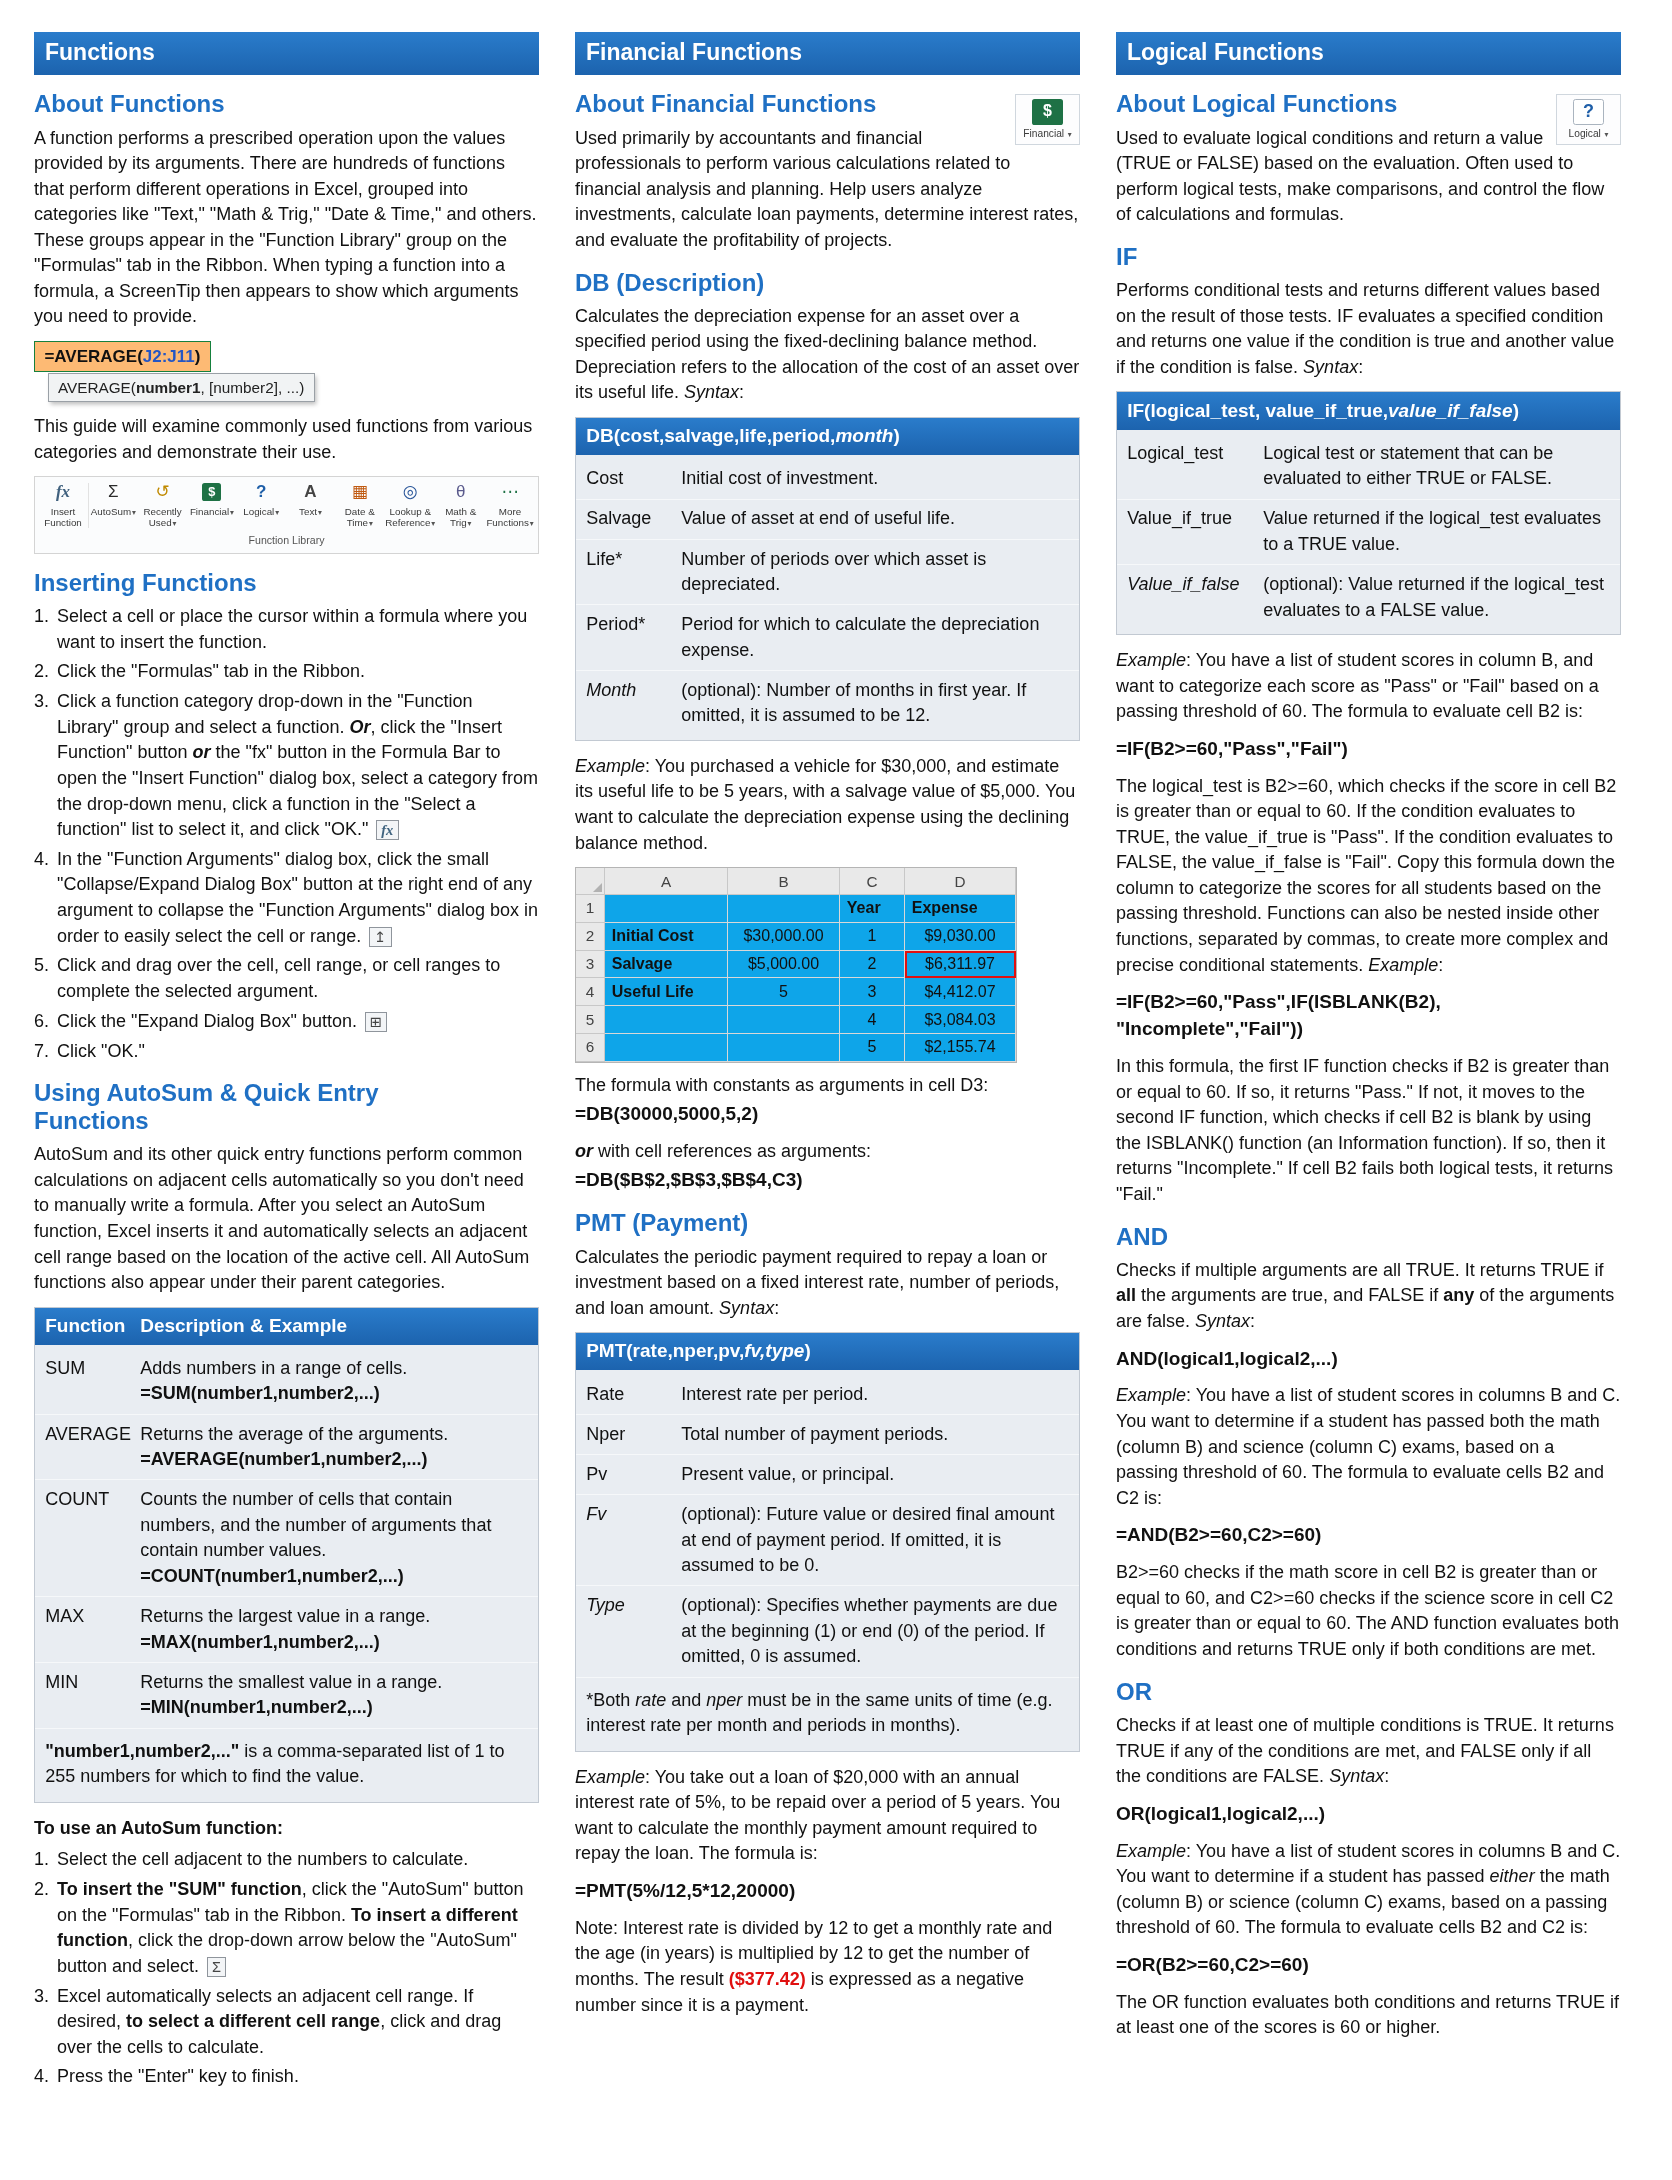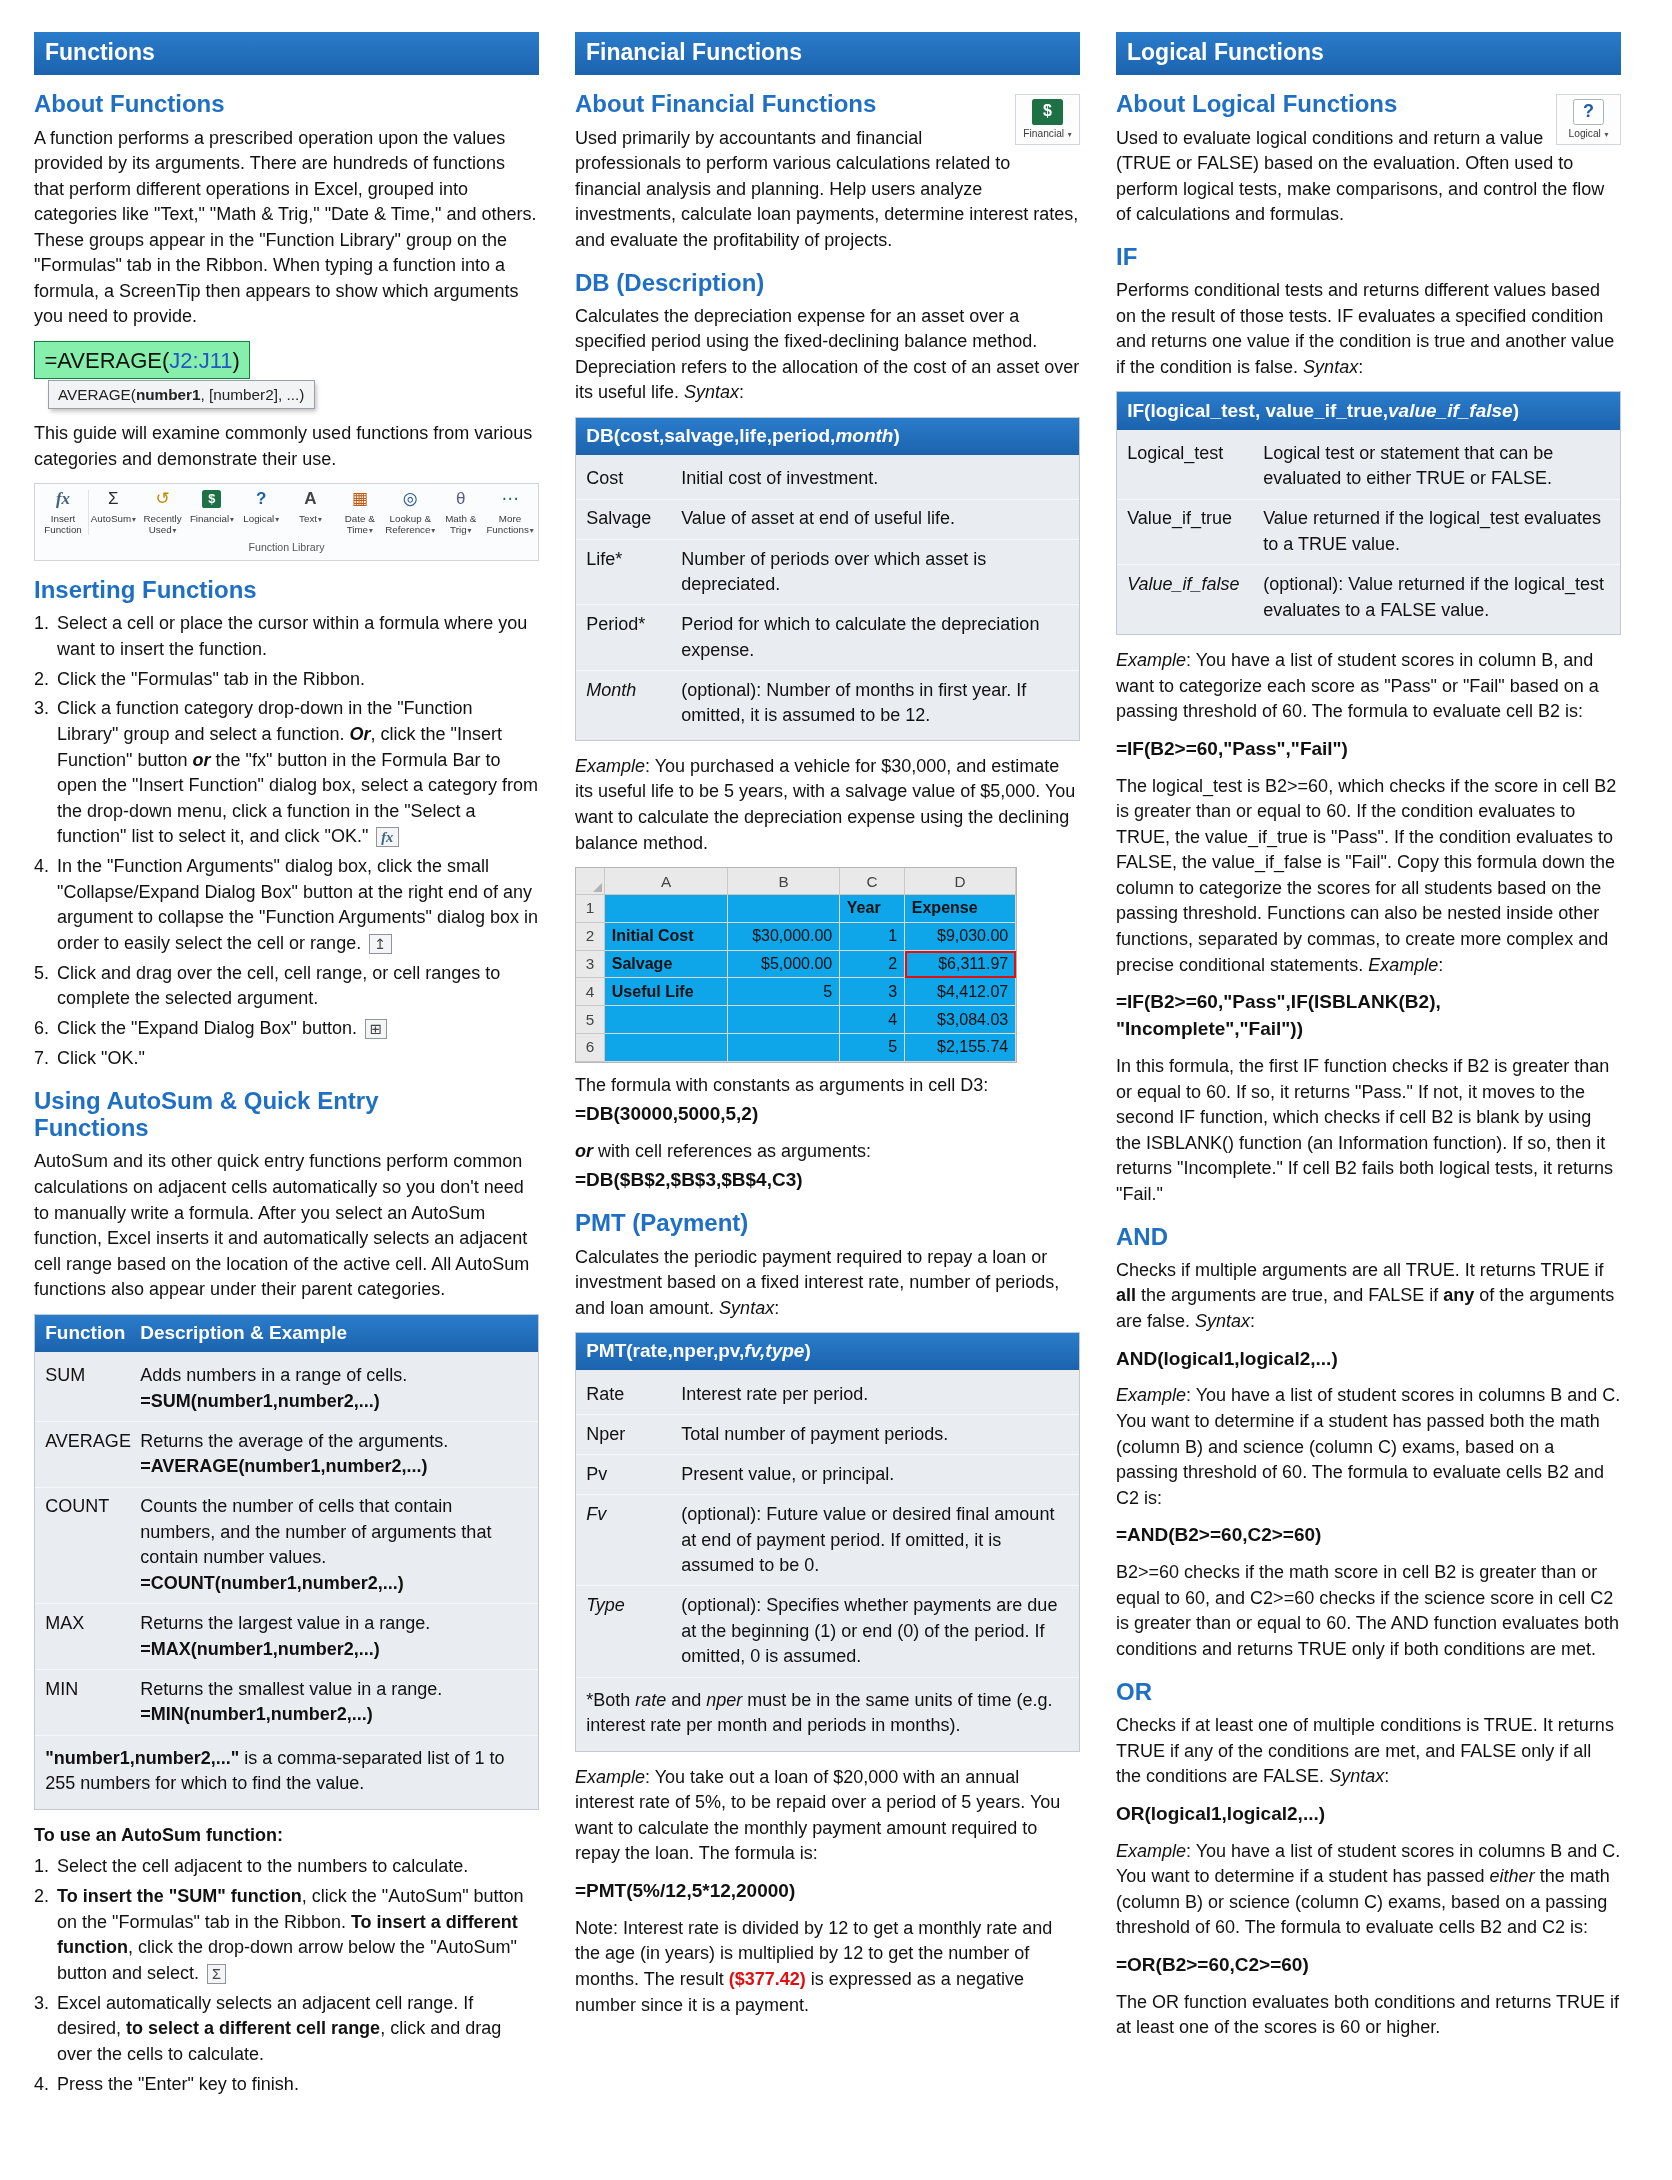--- a/index.html
+++ b/index.html
@@ -30,21 +30,21 @@
   .dtable .tbody{background:#e9edf2;padding:4.3px 0}
   .drow{display:flex;padding:6.8px 10.2px}
   .drow + .drow{border-top:0.9px solid #f6f8fa}
   .dname{flex:none;width:95px}
   .if .dname{width:136px}
   .ddesc{flex:1}
   .dfoot{padding:10.2px 10.2px 7.7px;border-top:0.9px solid #f6f8fa}
   .f-ex{font-weight:bold}
   
   .fshot{margin:4.3px 0 12px}
-  .fcell{display:inline-block;border:1.7px solid #15803d;background:#86efac;padding:2.6px 9.4px;font-size:22px;font-weight:normal}
+  .fcell{display:inline-block;border:1.7px solid #15803d;background:#fdba74;padding:2.6px 9.4px;font-size:17px;font-weight:bold}
   .ftip{width:max-content;margin:0.9px 0 0 13.6px;border:0.9px solid #9aa0a6;background:#f1f3f4;padding:2.6px 9.4px;font-size:15.3px;color:#222;box-shadow:1.7px 2.6px 4.3px rgba(0,0,0,.25)}
   
   .ribbon{border:0.9px solid #d4d4d4;background:#fbfcfd;margin:1.7px 0 12.8px;padding:6px 3.4px 2.6px}
   .ritems{display:flex;align-items:flex-start}
   .ritem{flex:1;text-align:center;padding:0 0.9px}
   .ritem.sep{border-right:0.9px solid #e2e2e2}
   .rglyph{font-size:17px;line-height:1.1;height:21px}
   .rlabel{font-size:9.8px;color:#3a3a3a;line-height:1.15;margin-top:1.7px}
   .chev{font-size:7.7px;color:#555;margin-left:0.9px}
   .rcaption{text-align:center;font-size:10.6px;color:#555;margin-top:4.3px;padding-bottom:1.7px}
@@ -59,21 +59,21 @@
   .hglyph.fin{background:#1e7145;color:#fff}
   .hglyph.log{background:#fff;border:0.9px solid #aab4bf;color:#1f5fa8;font-size:18px}
   .hlabel{font-size:10.2px;color:#3a3a3a}
   
   .sheet{margin:1.7px 0 10.2px;border:0.9px solid #b5b5b5;width:max-content;font-size:16px;line-height:1.25;background:#fff}
   .srow{display:flex}
   .sh{background:#e9e9e9;color:#444;text-align:center;border-right:0.9px solid #c8c8c8;border-bottom:0.9px solid #c8c8c8;padding:3.4px 0;font-size:15.3px}
   .sc{background:#0ea5e9;border-right:0.9px solid #d8d8d8;border-bottom:0.9px solid #d8d8d8;padding:3.4px 6.8px}
   .w-n{width:29px}.w-a{width:123px}.w-b{width:112px}.w-c{width:65px}.w-d{width:111px}
   .ca{font-weight:bold}
-  .num-r{text-align:right}
+  .num-r{text-align:center}
   .hd{font-weight:bold}
   .redbox{outline:2.6px solid #e01010;outline-offset:-2.6px}
   .corner{position:relative;background:#e9e9e9;border-right:0.9px solid #c8c8c8;border-bottom:0.9px solid #c8c8c8}
   .corner-tri{position:absolute;right:1.7px;bottom:1.7px;width:0;height:0;border-left:9.4px solid transparent;border-bottom:9.4px solid #b2b2b2}
   .usage{margin-bottom:6px}
 </style>
 </head>
 <body>
 
 <div class="page">

